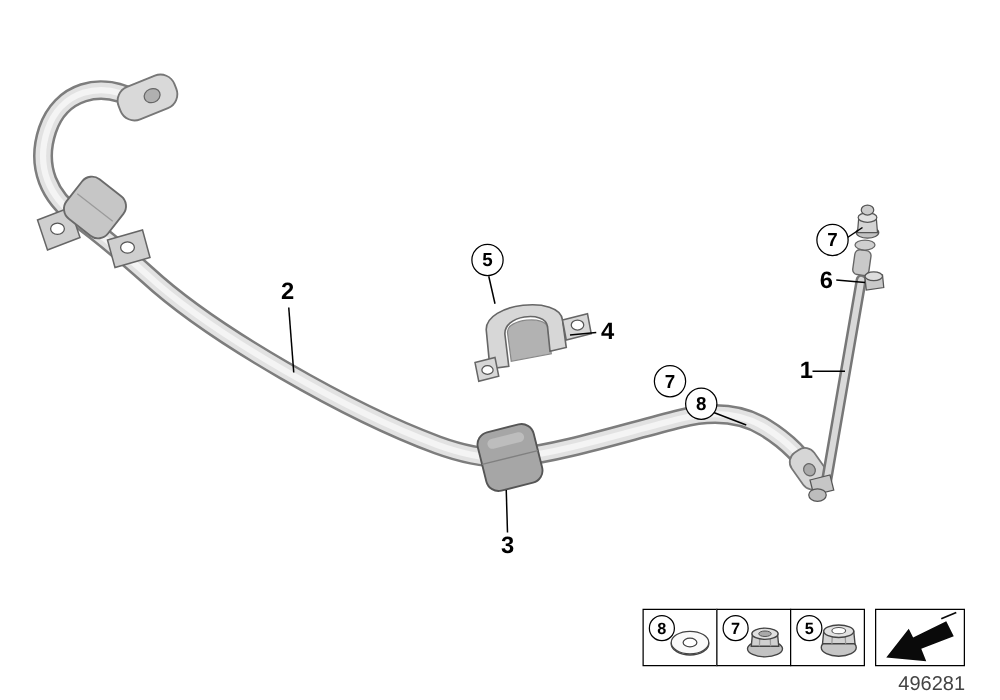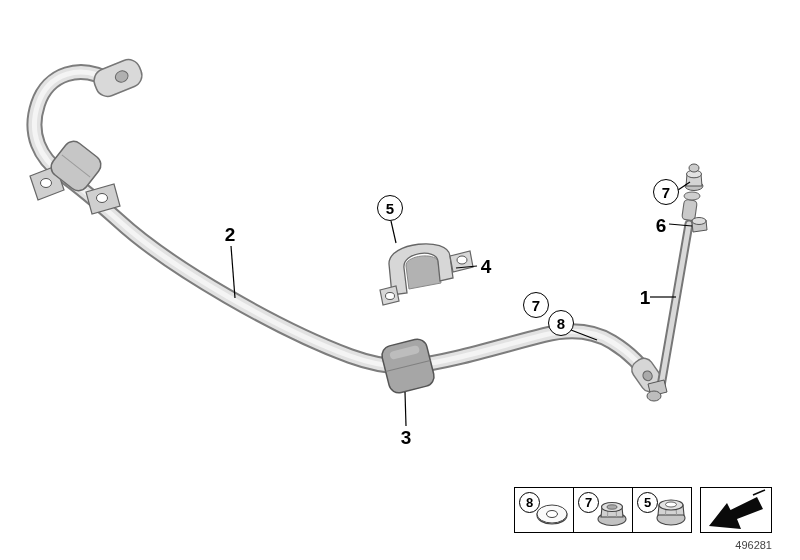--- a/index.html
+++ b/index.html
@@ -31,21 +31,21 @@
     display:flex; align-items:center; justify-content:center;
     font-weight:bold; font-size:13px; box-sizing:border-box; z-index:2;
   }
   .lbox svg { position:absolute; left:0; top:0; }
   .arrow-box {
     position:absolute; left:700px; top:487px; width:72px; height:46px;
     border:1px solid #000; background:#fff; box-sizing:border-box;
   }
   .part-no {
     position:absolute; left:710px; top:539px; width:62px; text-align:right;
-    font-size:11px; color:#444;
+    font-size:16px; color:#444;
   }
 </style>
 </head>
 <body>
 
 <div class="stage">
 
   <svg class="art" width="800" height="560" viewBox="0 0 800 560">
 
     <g>

